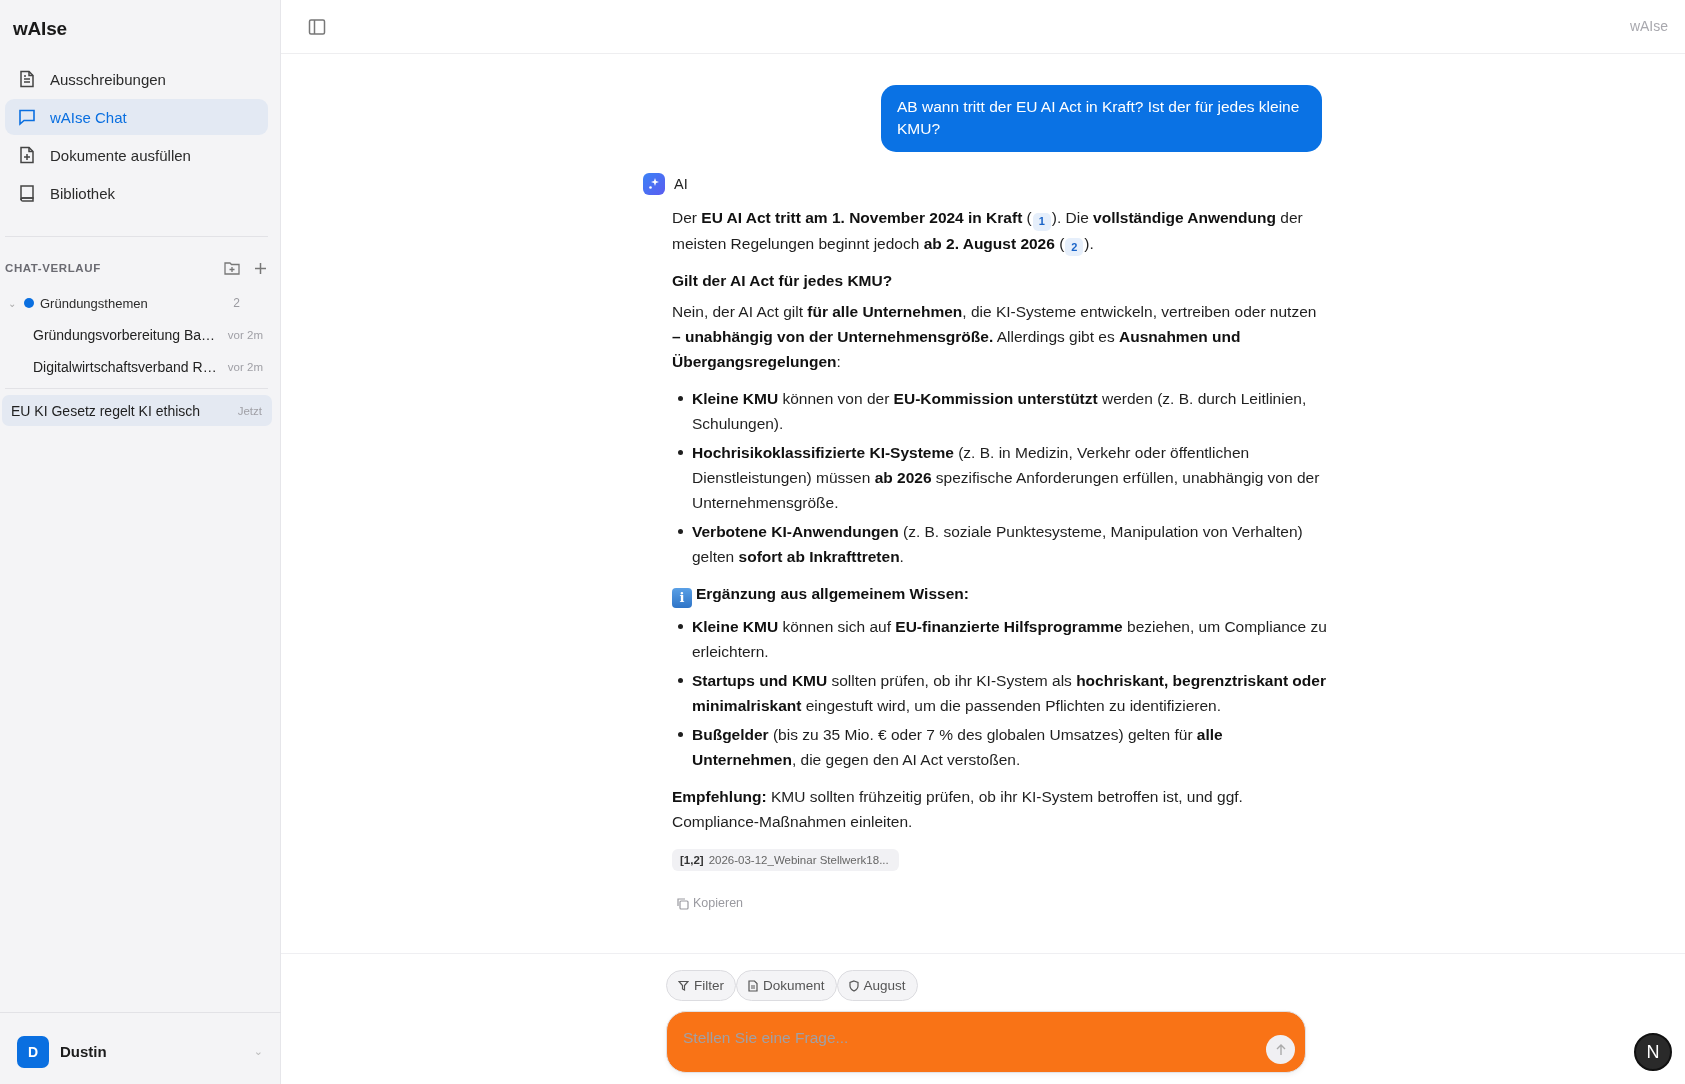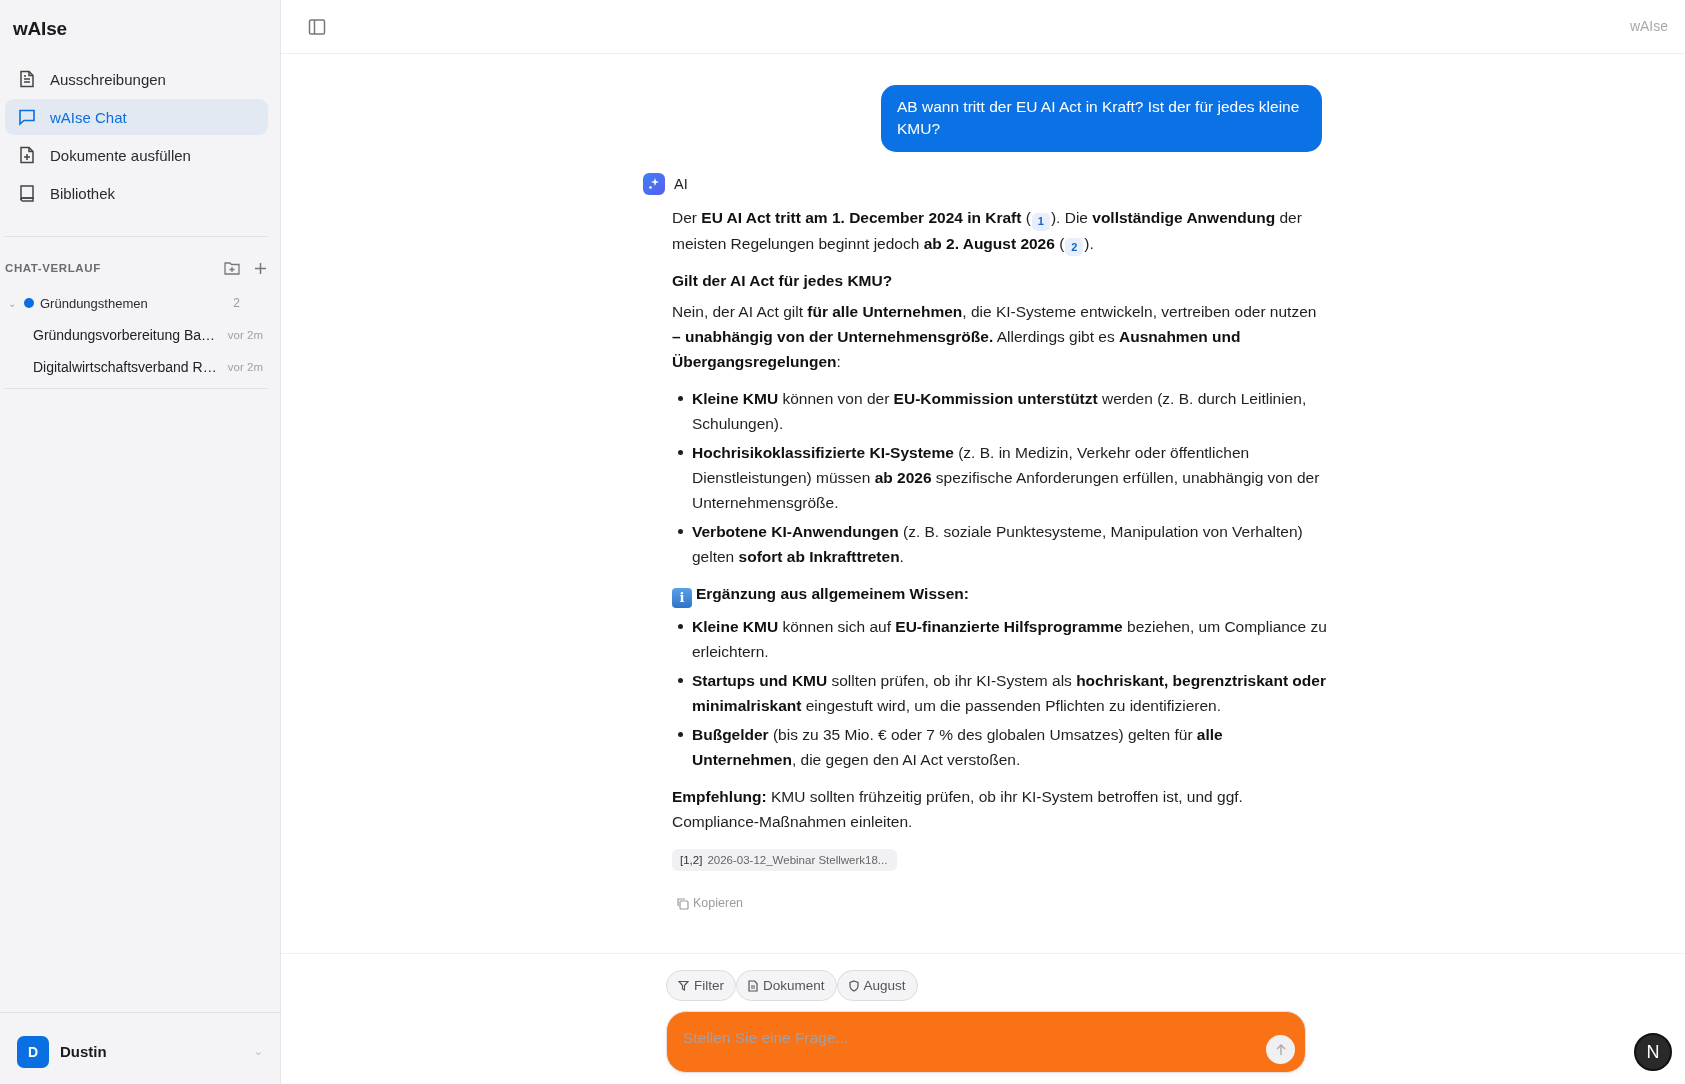--- a/index.html
+++ b/index.html
@@ -48,21 +48,21 @@
   .ai-body { position: absolute; left: 672px; top: 205px; width: 655px; font-size: 15.5px; line-height: 25px; color: #1f1f1f; }
   .ai-body p { margin-bottom: 12px; }
   .ai-body b { font-weight: 700; color: #111; }
   .ai-body h4 { font-size: 15.5px; font-weight: 700; margin: 2px 0 6px 0; color: #111; }
   .ai-body ul { list-style: none; margin: 0 0 12px 0; }
   .ai-body li { position: relative; padding-left: 20px; margin-bottom: 4px; }
   .ai-body li::before { content: ""; position: absolute; left: 6px; top: 10px; width: 5px; height: 5px; border-radius: 50%; background: #1f1f1f; }
   .cite { display: inline-flex; align-items: center; justify-content: center; min-width: 18px; height: 18px; padding: 0 5px; margin: 0 1px; border-radius: 5px; background: #e6effb; color: #1a64c8; font-size: 11px; font-weight: 700; vertical-align: -2px; cursor: pointer; }
   .info-ico { display: inline-flex; width: 20px; height: 20px; border-radius: 4px; background: linear-gradient(#5aa0e6, #2e74c7); color: #fff; font-size: 13px; font-weight: 700; align-items: center; justify-content: center; margin-right: 4px; vertical-align: -3px; font-family: "DejaVu Serif", serif; }
   .source-chip { display: inline-flex; align-items: center; height: 22px; padding: 0 10px 0 8px; border-radius: 6px; background: #f1f1f4; font-size: 11.5px; color: #666; margin-top: 0px; cursor: pointer; }
-  .source-chip b { color: #333; margin-right: 5px; font-weight: 400; }
+  .source-chip b { color: #333; margin-right: 5px; font-weight: 700; }
   .copy-btn { display: inline-flex; align-items: center; margin-top: 20px; margin-left: 4px; font-size: 12.5px; color: #9a9aa0; cursor: pointer; }
   .copy-btn svg { margin-right: 4px; }
 
   
   .composer-sep { position: absolute; left: 281px; top: 953px; width: 1404px; height: 1px; background: #efeff2; }
   .chips { position: absolute; left: 666px; top: 970px; display: flex; gap: 0; }
   .chip { height: 31px; border-radius: 16px; border: 1px solid #dcdce0; background: #f4f4f6; display: flex; align-items: center; padding: 0 11px; font-size: 13.5px; color: #555; cursor: pointer; }
   .chip svg { margin-right: 5px; }
   .input-box { position: absolute; left: 666px; top: 1011px; width: 640px; height: 62px; border: 1px solid #e2e2e6; border-radius: 20px; background: #f97316; box-shadow: 0 2px 5px rgba(0,0,0,0.05); }
   .input-box input { position: absolute; left: 16px; top: 14px; width: 540px; height: 24px; border: none; outline: none; font-size: 15.5px; color: #222; background: transparent; font-family: "Liberation Sans", sans-serif; }
@@ -148,20 +148,24 @@
       <span class="t">Gründungsvorbereitung Bay...</span>
       <span class="ago">vor 2m</span>
     </div>
     <div class="chat-item" style="top:355px">
       <span class="t">Digitalwirtschaftsverband Ro...</span>
       <span class="ago">vor 2m</span>
     </div>
 
     <div class="sep2"></div>
 
+    <div class="chat-active">
+      <span>EU KI Gesetz regelt KI ethisch</span>
+      <span class="ago">Jetzt</span>
+    </div>
 
     <div class="sep3"></div>
 
     <div class="user">
       <div class="avatar">D</div>
       <span class="uname">Dustin</span>
       <span class="ucaret">⌄</span>
     </div>
   </aside>
 
@@ -181,21 +185,21 @@
     <span class="ai-badge">
       <svg width="12" height="12" viewBox="0 0 12 12" fill="#fff">
           <path d="M7 0l1 3 3 1-3 1-1 3-1-3-3-1 3-1z"></path>
           <circle cx="2.5" cy="9.5" r="1.3"></circle>
         </svg>
     </span>
     <span class="ai-label">AI</span>
   </div>
 
   <div class="ai-body">
-    <p><span>Der </span><b>EU AI Act tritt am 1. December 2024 in Kraft</b><span> (</span><span class="cite">1</span><span>). Die </span><b>vollständige Anwendung</b><span> der meisten Regelungen beginnt jedoch </span><b>ab 2. August 2026</b><span> (</span><span class="cite">2</span><span>).</span></p>
+    <p><span>Der </span><b>EU AI Act tritt am 1. November 2024 in Kraft</b><span> (</span><span class="cite">1</span><span>). Die </span><b>vollständige Anwendung</b><span> der meisten Regelungen beginnt jedoch </span><b>ab 2. August 2026</b><span> (</span><span class="cite">2</span><span>).</span></p>
 
     <h4>Gilt der AI Act für jedes KMU?</h4>
 
     <p><span>Nein, der AI Act gilt </span><b>für alle Unternehmen</b><span>, die KI-Systeme entwickeln, vertreiben oder nutzen </span><b>– unabhängig von der Unternehmensgröße.</b><span> Allerdings gibt es </span><b>Ausnahmen und Übergangsregelungen</b><span>:</span></p>
 
     <ul>
       <li><b>Kleine KMU</b><span> können von der </span><b>EU-Kommission unterstützt</b><span> werden (z. B. durch Leitlinien, Schulungen).</span></li>
       <li><b>Hochrisikoklassifizierte KI-Systeme</b><span> (z. B. in Medizin, Verkehr oder öffentlichen Dienstleistungen) müssen </span><b>ab 2026</b><span> spezifische Anforderungen erfüllen, unabhängig von der Unternehmensgröße.</span></li>
       <li><b>Verbotene KI-Anwendungen</b><span> (z. B. soziale Punktesysteme, Manipulation von Verhalten) gelten </span><b>sofort ab Inkrafttreten</b><span>.</span></li>
     </ul>

